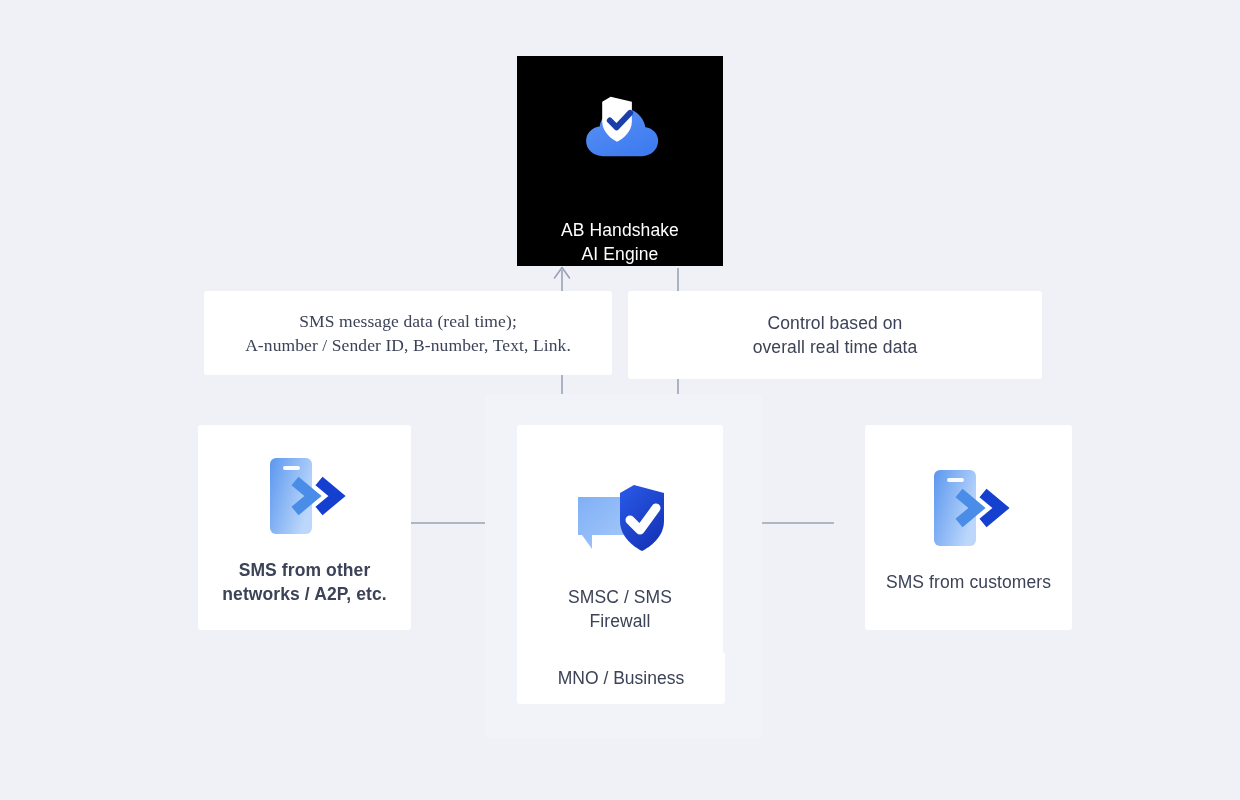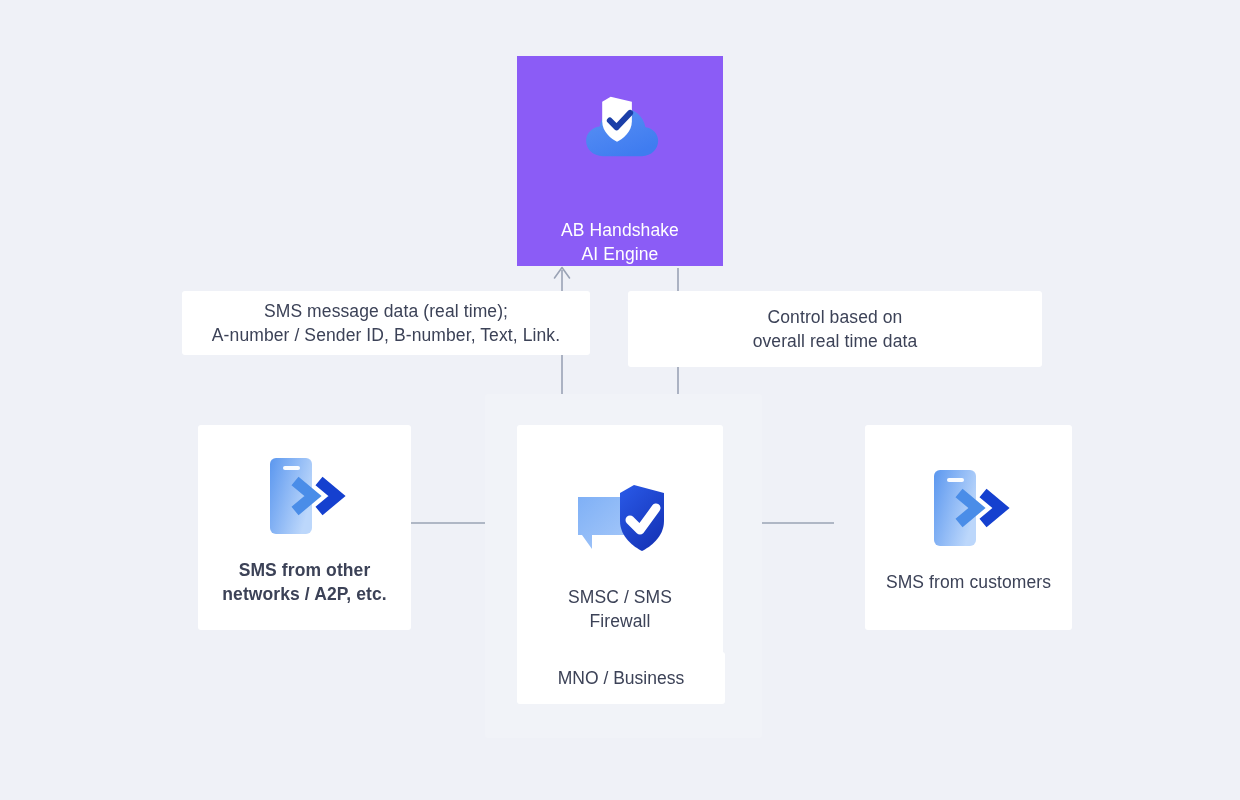--- a/index.html
+++ b/index.html
@@ -66,42 +66,42 @@
     white-space: pre-line;
   }
 
   
   .engine-box {
     position: absolute;
     left: 517px;
     top: 56px;
     width: 206px;
     height: 210px;
-    background: #8b5cf6;
+    background: #000000;
     z-index: 4;
     display: flex;
     flex-direction: column;
     align-items: center;
     justify-content: flex-start;
     padding-top: 34px;
     gap: 28px;
   }
   .engine-label {
     margin-top: 22px;
     font-size: 17.5px;
     line-height: 24px;
     text-align: center;
     color: #ffffff;
     white-space: pre-line;
     letter-spacing: 0.1px;
   }
 
   
-  .info-left  { left: 182px;  top: 291px; width: 408px; height: 64px; }
-  .info-right { left: 628px;  top: 291px; width: 414px; height: 76px; }
+  .info-left  { left: 204px;  top: 291px; width: 408px; height: 84px; font-family: Liberation Serif, serif; }
+  .info-right { left: 628px;  top: 291px; width: 414px; height: 88px; }
 
   
   .node-left   { left: 198px; top: 425px; width: 213px; height: 205px; font-weight: bold; }
   .node-center { left: 517px; top: 425px; width: 206px; height: 255px; }
   .node-right  { left: 835px; top: 425px; width: 207px; height: 205px; margin-left: 30px; }
   .node-mno    { left: 517px; top: 652px; width: 208px; height: 52px; }
 
   .node-icon {
     width: 96px;
     height: 92px;

